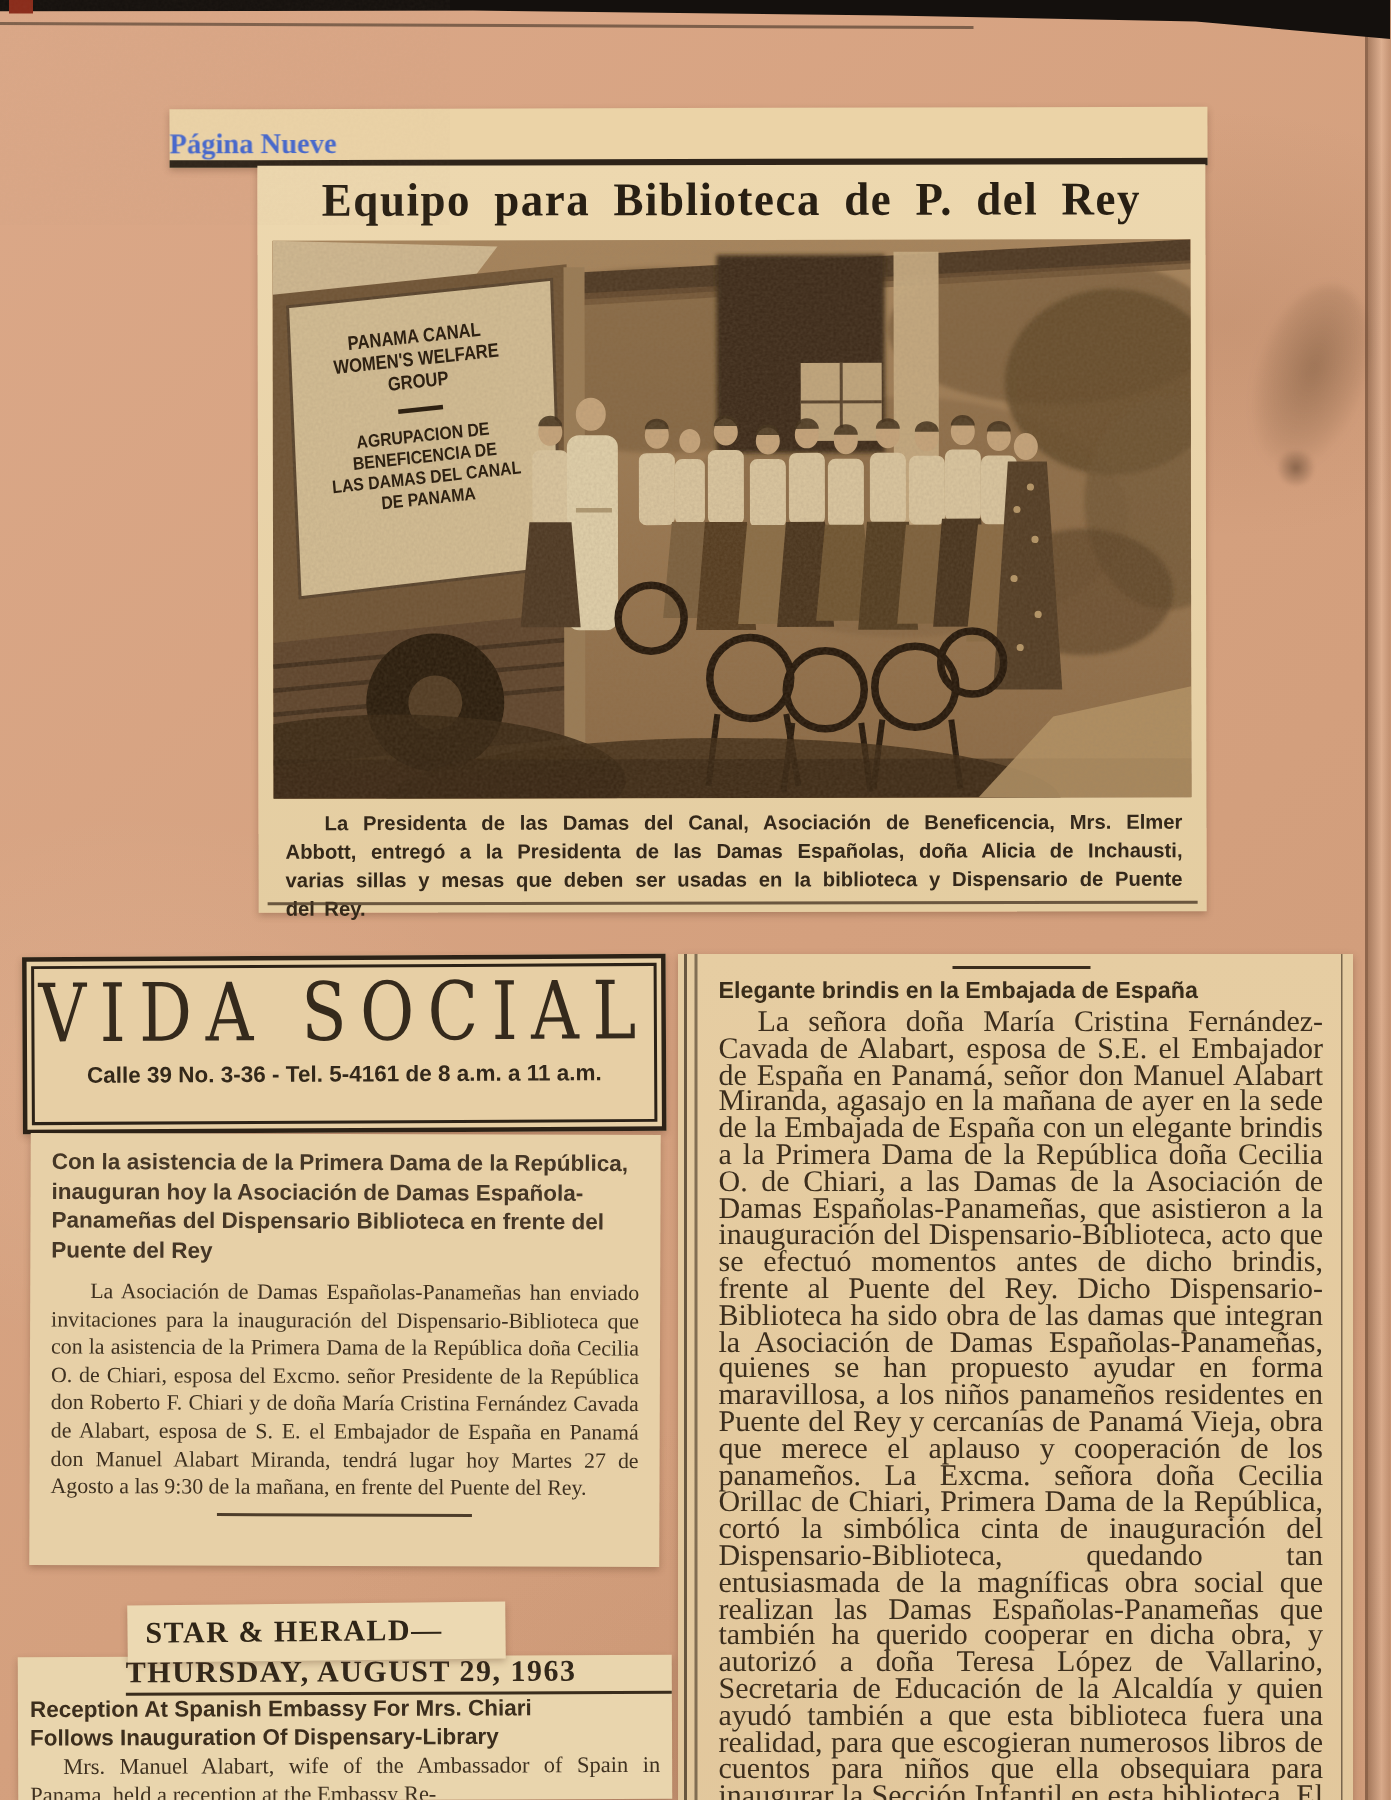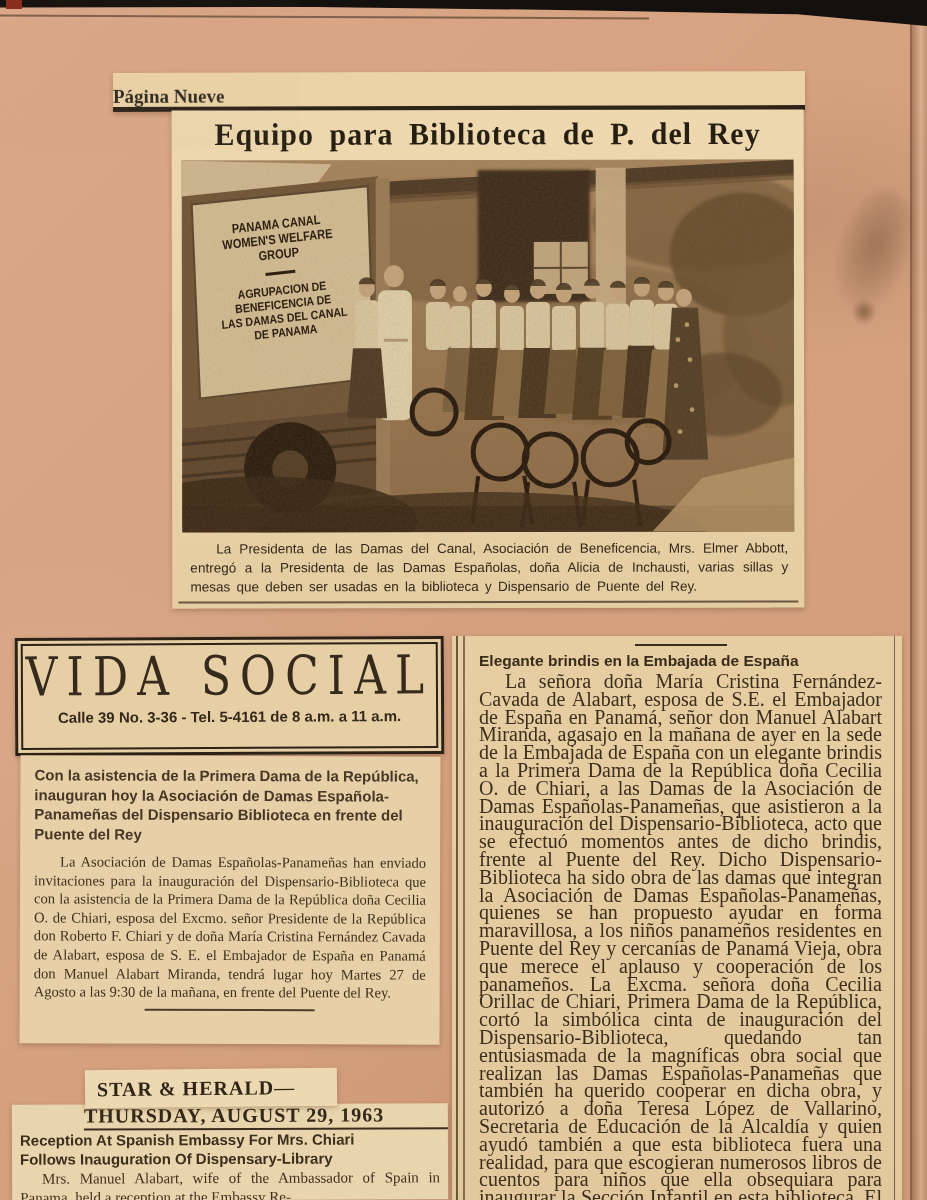--- a/index.html
+++ b/index.html
@@ -28,35 +28,35 @@
     filter:blur(3px);transform:rotate(18deg);}
   .stain2{position:absolute;left:850px;top:300px;width:28px;height:24px;border-radius:50%;
     background:radial-gradient(circle,rgba(55,36,20,.45),transparent 70%);filter:blur(1px);}
   .stain3{position:absolute;left:690px;top:150px;width:50px;height:30px;border-radius:50%;
     background:radial-gradient(circle,rgba(80,52,30,.18),transparent 70%);filter:blur(2px);}
 
   
   .date-strip{left:113px;top:72px;width:692px;height:34px;background:#ebd3a7;
     border-bottom:5px solid #2e241a;display:flex;justify-content:space-between;align-items:center;transform:rotate(-.15deg);}
   .date-strip .d{font-weight:bold;font-size:20px;letter-spacing:.5px;color:#33281a;padding-left:14px;}
-  .date-strip .p{font-weight:bold;font-size:19px;color:#000000;opacity:.8;padding-right:8px;filter:blur(.3px);margin-top:14px;}
+  .date-strip .p{font-weight:bold;font-size:19px;color:#1d4ed8;opacity:.8;padding-right:8px;filter:blur(.3px);margin-top:14px;}
 
   
   .photo-clip{left:172px;top:110px;width:632px;height:498px;background:linear-gradient(#edd8af,#e4cda1);transform:rotate(-.1deg);}
   .headline{margin-top:7px;text-align:center;font-weight:bold;font-size:30px;letter-spacing:1px;word-spacing:7px;
     color:#281f13;transform:scaleY(1.04);}
   .photo-wrap{position:absolute;left:10px;top:50px;width:612px;height:372px;overflow:hidden;background:#96744e;}
   .photo-wrap svg{display:block;width:612px;height:372px;}
   .truck-sign{position:absolute;left:20px;top:56px;width:158px;transform:rotate(-5deg) skewY(-1deg);
     text-align:center;color:#2e2112;font-family:"Liberation Sans",sans-serif;font-weight:bold;z-index:5;}
   .truck-sign .l1{font-size:13px;line-height:15px;transform:scaleX(.85);letter-spacing:0;}
   .truck-sign .dash{width:30px;height:3px;background:#2e2112;margin:10px auto 9px;}
   .truck-sign .l2,.truck-sign .l3{font-size:12px;line-height:14px;transform:scaleX(.88);}
   .caption{position:absolute;left:18px;top:430px;width:598px;font-family:"Liberation Sans",sans-serif;
-    font-weight:normal;font-size:13.5px;line-height:1.4;color:#34281a;text-indent:26px;text-align:justify;word-spacing:2.5px;}
+    font-weight:bold;font-size:13.5px;line-height:1.4;color:#34281a;text-indent:26px;text-align:justify;word-spacing:2.5px;}
   .photo-clip .bottom-rule{position:absolute;left:6px;right:6px;bottom:5px;height:2px;background:#4b3a27;opacity:.8;}
 
   
   .vida{left:15px;top:637px;width:423px;height:112px;background:#e7cfa5;border:3px solid #2c2217;transform:rotate(-.3deg);}
   .vida .inner{position:absolute;inset:3px;border:2px solid #2c2217;display:flex;flex-direction:column;align-items:center;}
   .vida .title{font-family:"DejaVu Serif",serif;font-size:44px;letter-spacing:9px;color:#352a1c;
     transform:scaleY(1.22);margin-top:5px;white-space:nowrap;}
   .vida .contact{font-family:"Liberation Sans",sans-serif;font-weight:bold;font-size:15px;color:#33281a;margin-top:7px;}
 
   

